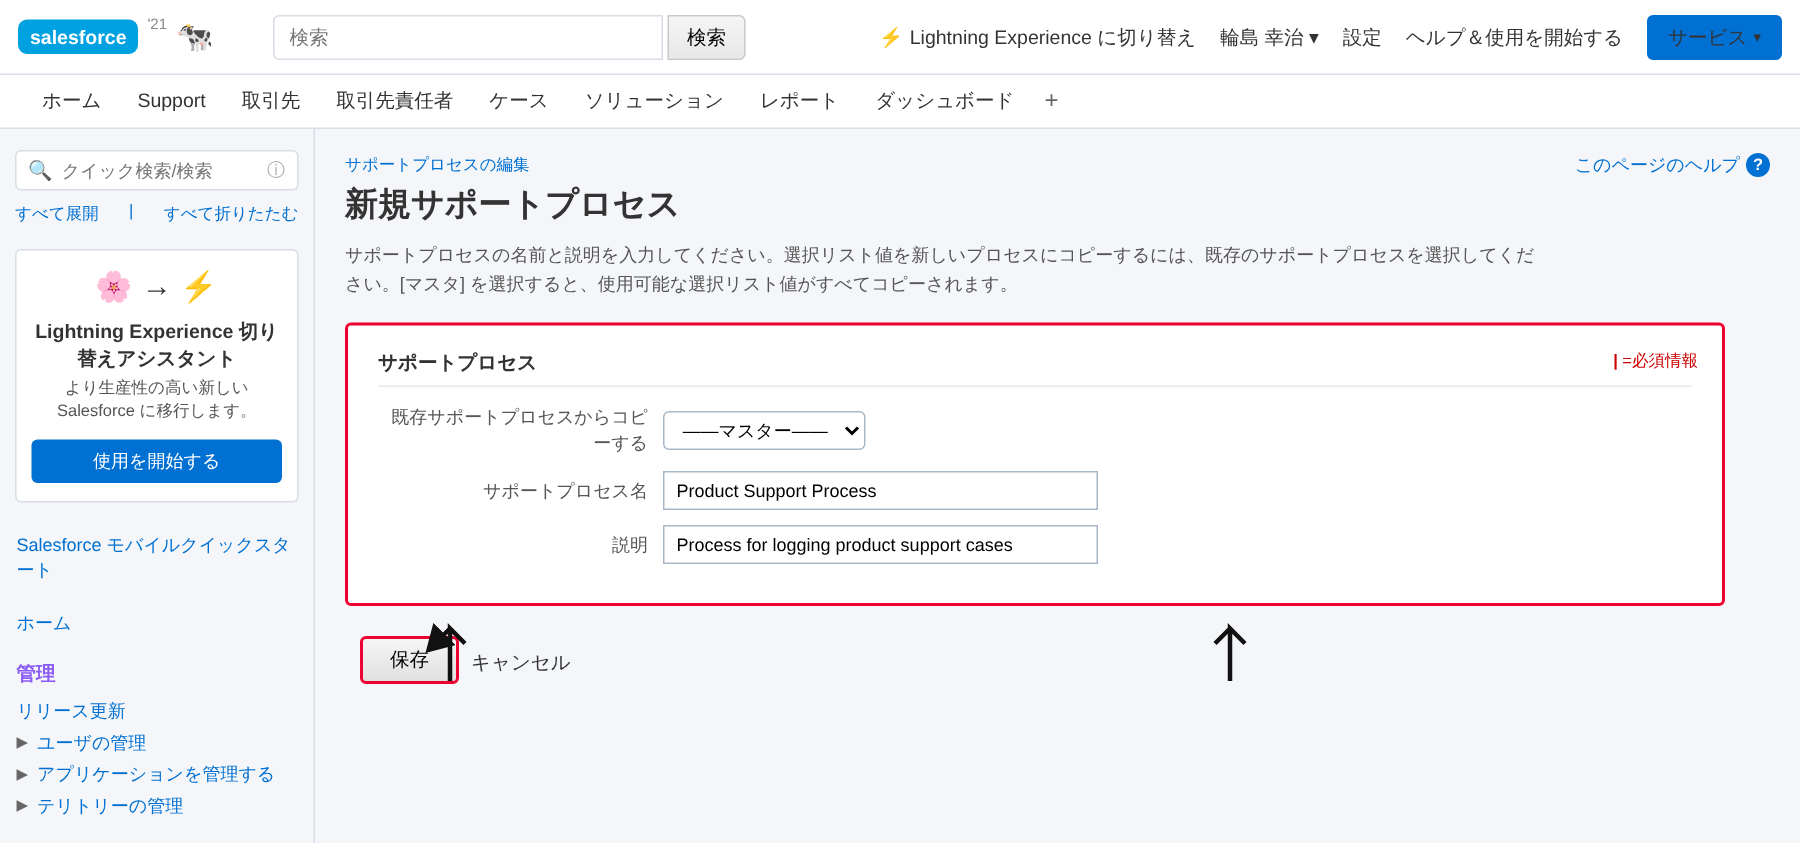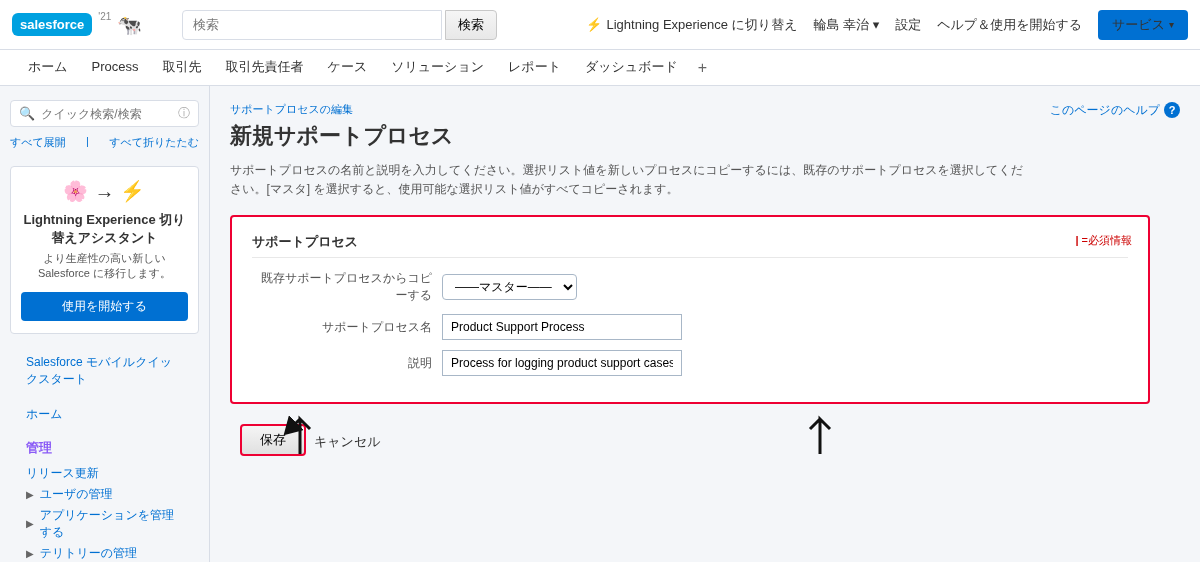--- a/index.html
+++ b/index.html
@@ -170,21 +170,21 @@
       background: #0070d2;
       color: #ffffff;
       border: none;
       border-radius: 4px;
       padding: 6px 30px;
       font-size: 12px;
       cursor: pointer;
       width: 100%;
     }
 
-    .sidebar-section { padding: 10px 26px 4px; }
+    .sidebar-section { padding: 10px 11px 4px; }
     .sidebar-section-title { font-size: 13px; font-weight: bold; color: #8b5cf6; margin-bottom: 6px; }
     .sidebar-link-item { display: flex; align-items: center; gap: 6px; font-size: 12px; color: #0070d2; padding: 2px 0; cursor: pointer; }
     .sidebar-link-item .arrow { color: #666; font-size: 10px; }
 
     
     .content {
       flex: 1;
       padding: 16px 20px;
       background: #f4f6f9;
     }
@@ -254,21 +254,21 @@
       height: 26px;
       background: #fff;
       cursor: pointer;
     }
     .form-control input[type="text"] {
       border: 1px solid #a8b7c7;
       border-radius: 0;
       padding: 4px 8px;
       font-size: 12px;
       height: 26px;
-      width: 240px;
+      width: 290px;
       outline: none;
     }
     .form-control .desc-input {
       width: 460px;
     }
 
     
     .form-actions {
       display: flex;
       align-items: flex-end;
@@ -342,21 +342,21 @@
     <a>ヘルプ＆使用を開始する</a>
     <button class="service-btn">
       <span>サービス</span>
       <span class="caret">▾</span>
     </button>
   </div>
 </div>
 
 <div class="nav-bar">
   <div class="nav-item">ホーム</div>
-  <div class="nav-item">Process</div>
+  <div class="nav-item">Support</div>
   <div class="nav-item">取引先</div>
   <div class="nav-item">取引先責任者</div>
   <div class="nav-item">ケース</div>
   <div class="nav-item">ソリューション</div>
   <div class="nav-item">レポート</div>
   <div class="nav-item">ダッシュボード</div>
   <div class="nav-add">+</div>
 </div>
 
 <div class="main-layout">

